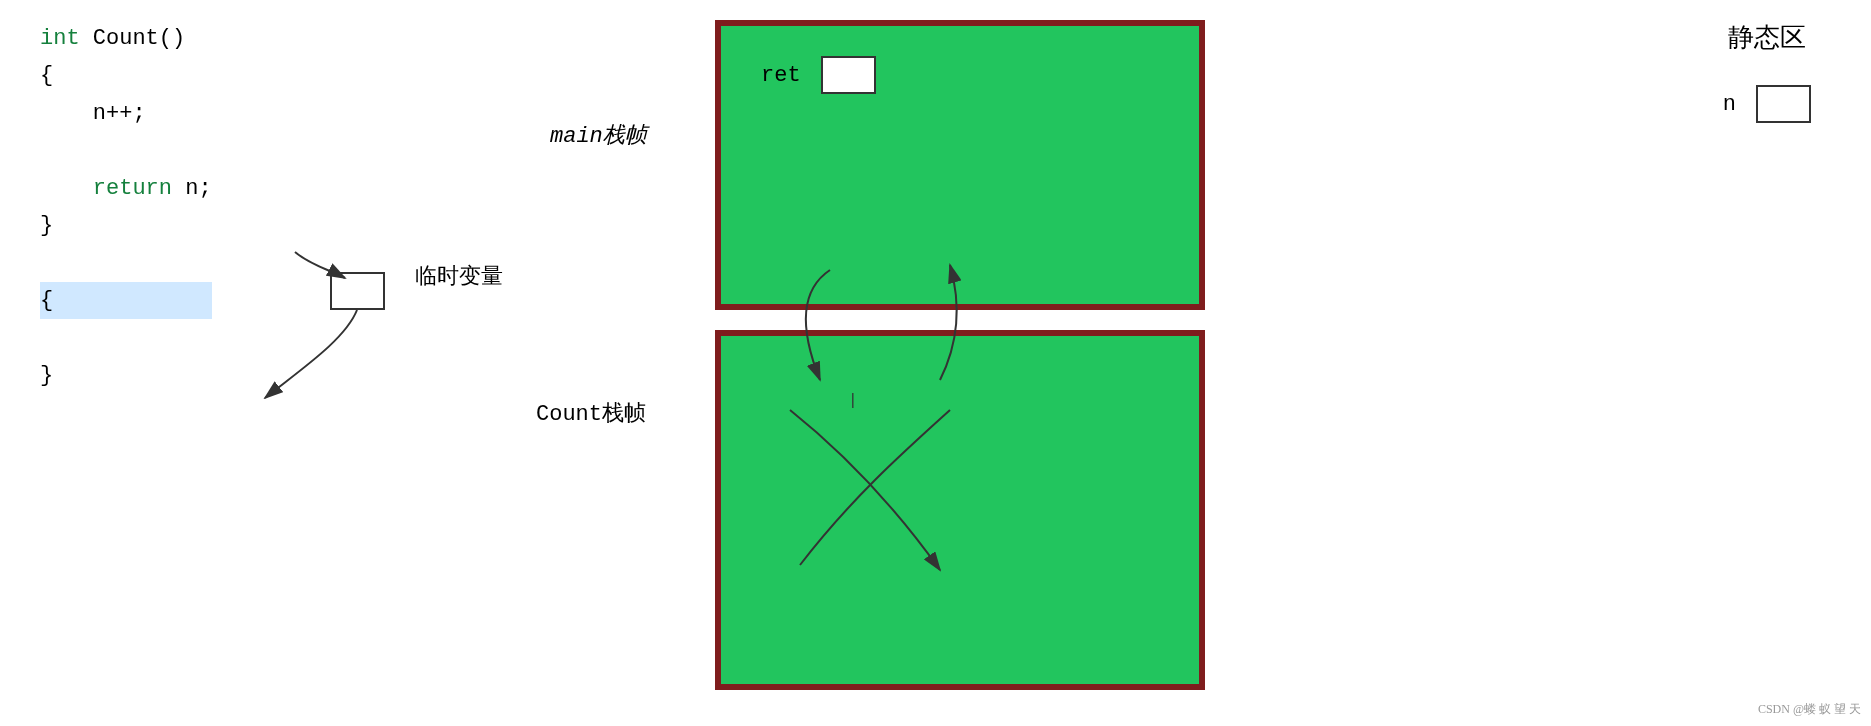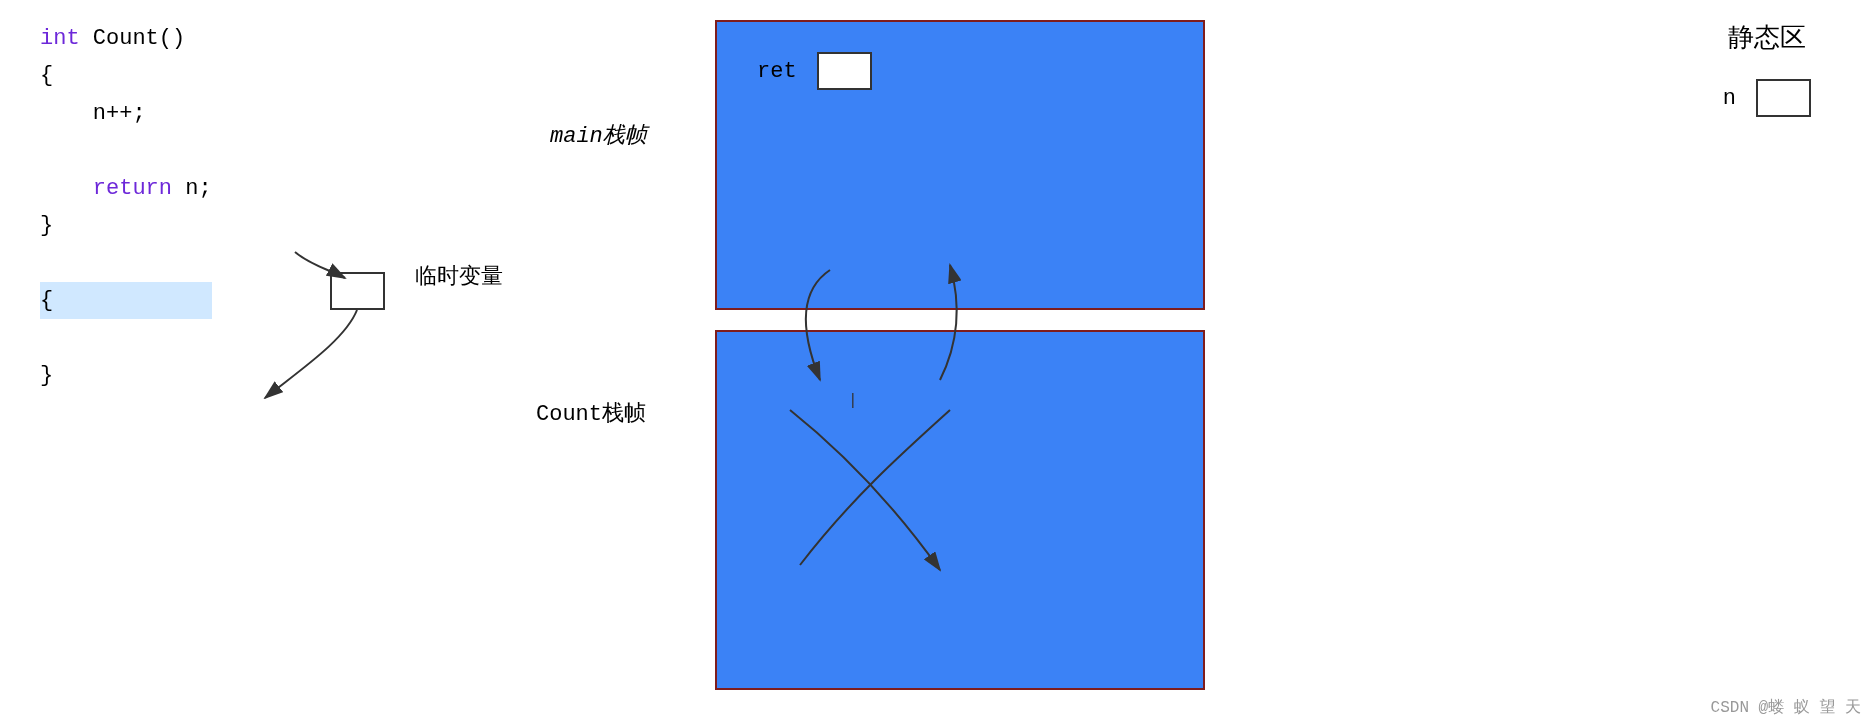--- a/index.html
+++ b/index.html
@@ -13,21 +13,21 @@
     }
 
     
     .code-section {
       position: absolute;
       left: 40px;
       top: 20px;
       font-size: 22px;
       line-height: 1.7;
     }
-    .code-blue { color: #6d28d9; margin-top: 8px; }
+    .code-blue { color: #15803d; margin-top: 8px; }
     .code-red { color: #cc0000; }
     .code-italic { font-style: italic; }
     .code-line { display: block; white-space: pre; }
 
     
     .highlight-line {
       background-color: #d0e8ff;
       display: block;
       white-space: pre;
     }
@@ -35,22 +35,22 @@
     
     .stack-label {
       position: absolute;
       font-size: 22px;
       color: #000;
     }
 
     
     .frame-box {
       position: absolute;
-      border: 2px solid #7f1d1d;
-      background: #3b82f6;
+      border: 6px solid #7f1d1d;
+      background: #22c55e;
       font-family: Liberation Mono, monospace;
     }
 
     
     .small-box {
       display: inline-block;
       width: 55px;
       height: 38px;
       border: 2px solid #333;
       vertical-align: middle;
@@ -68,37 +68,38 @@
 
     
     .static-section {
       position: absolute;
       right: 60px;
       top: 20px;
     }
     .static-title {
       font-size: 26px;
       color: #000;
-      margin-bottom: 24px;
+      margin-bottom: 30px;
       text-align: center;
     }
     .static-row {
       display: flex;
       align-items: center;
       gap: 20px;
       font-size: 22px;
     }
 
     
     .watermark {
       position: absolute;
       bottom: 8px;
       right: 10px;
-      font-size: 16px;
+      font-size: 12px;
       color: #999;
+      font-family: Liberation Serif, serif;
     }
 
     
     .svg-overlay {
       position: absolute;
       top: 0;
       left: 0;
       width: 1871px;
       height: 726px;
       pointer-events: none;

